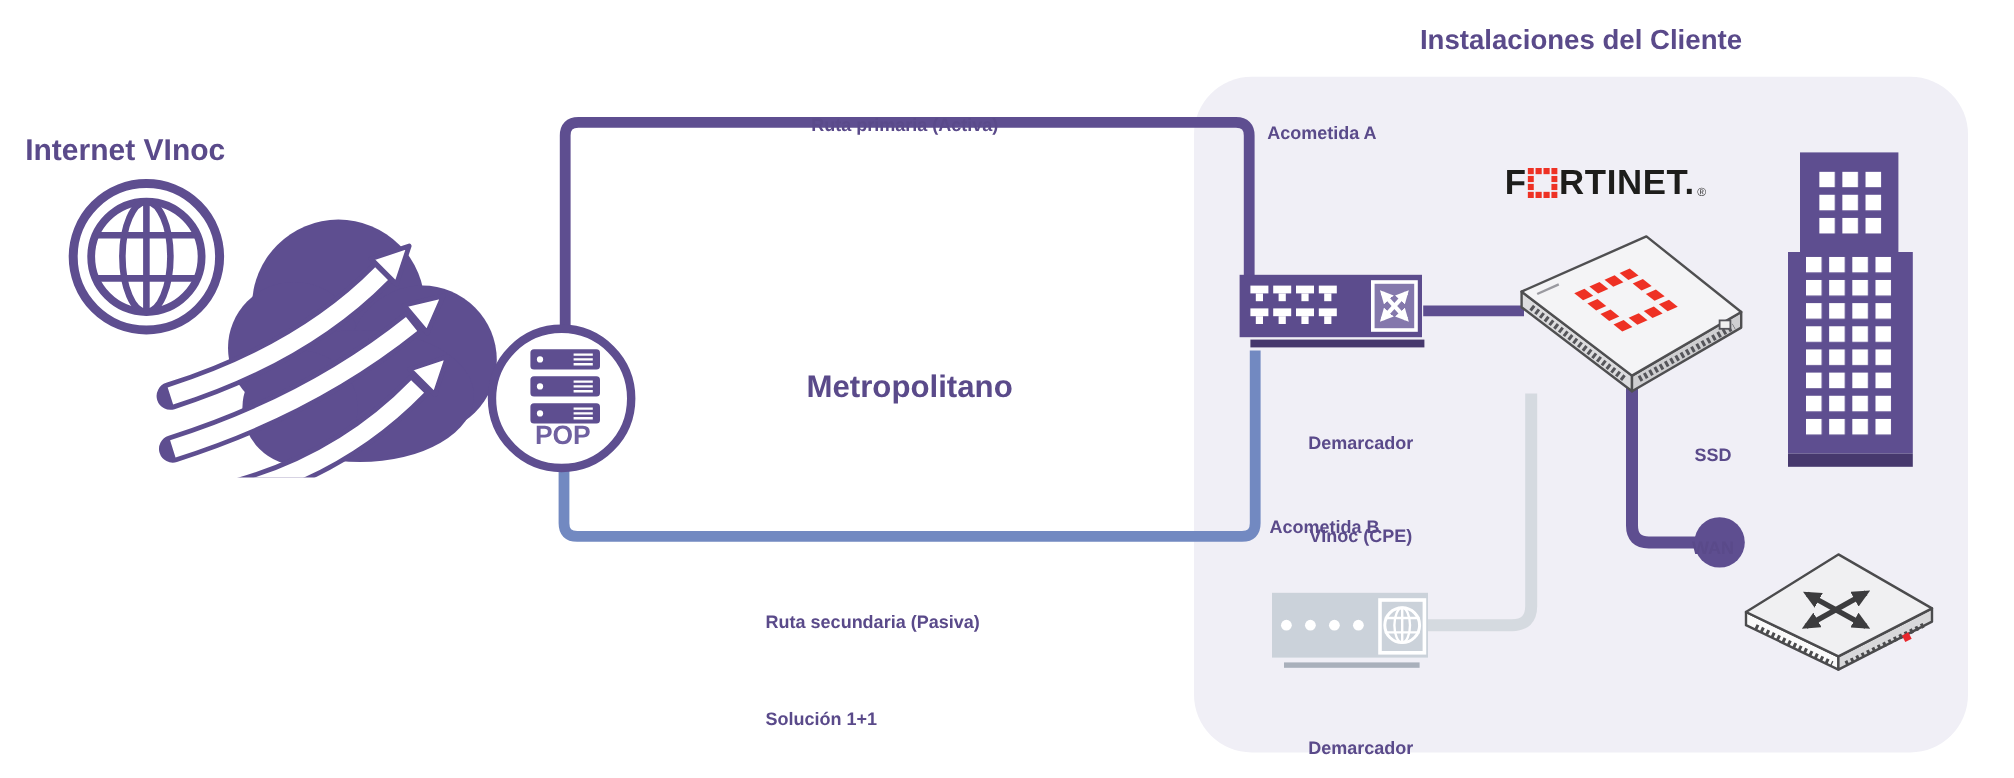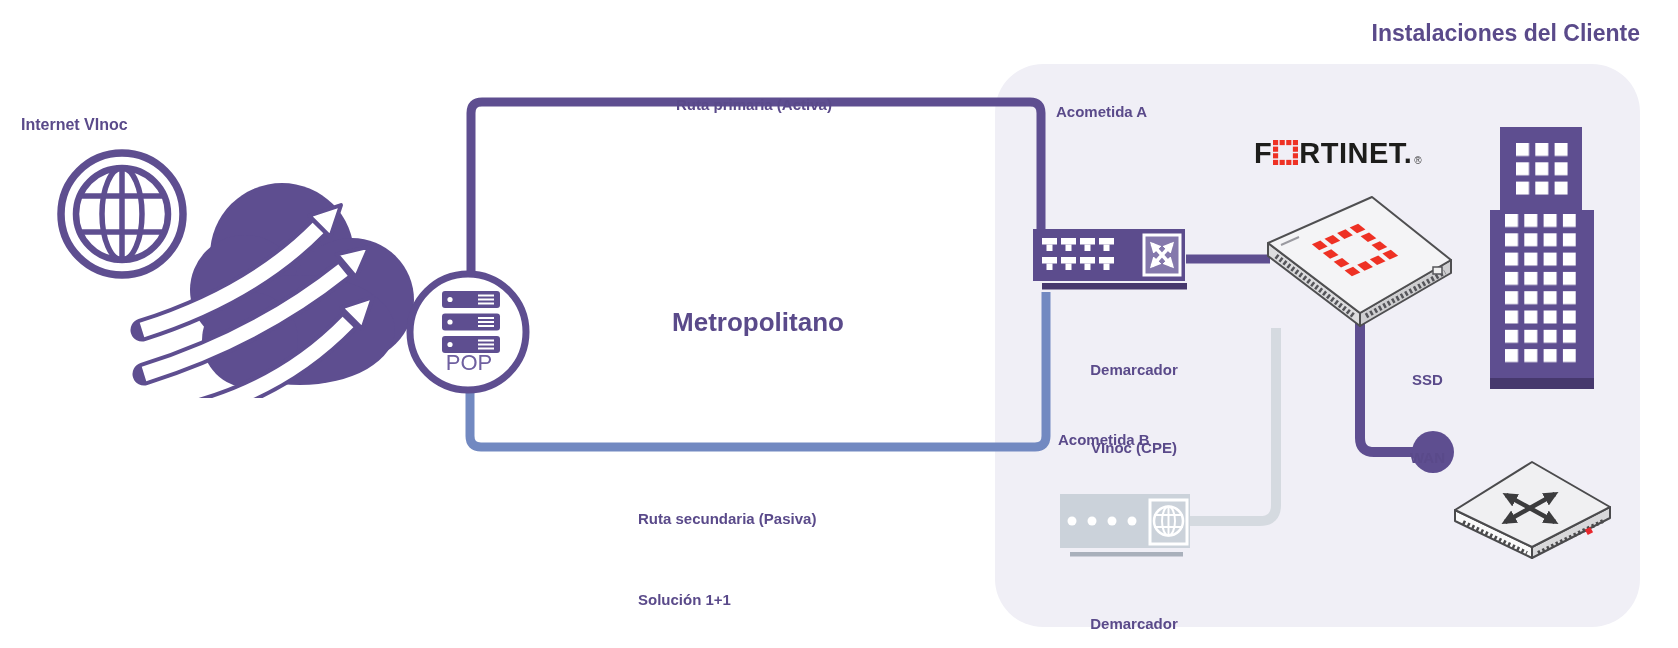--- a/index.html
+++ b/index.html
@@ -96,21 +96,21 @@
           <line x1="74" y1="35.5" x2="90" y2="35.5"></line>
         <line x1="74" y1="50" x2="90" y2="50"></line>
           <line x1="74" y1="54" x2="90" y2="54"></line>
           <line x1="74" y1="58" x2="90" y2="58"></line>
         <line x1="74" y1="72.5" x2="90" y2="72.5"></line>
           <line x1="74" y1="76.5" x2="90" y2="76.5"></line>
           <line x1="74" y1="80.5" x2="90" y2="80.5"></line>
       </g>
     </g>
   </svg>
-  <div class="lbl center" style="left:404px;top:350px;width:130px;font-weight:normal;color:#6f60a0;font-size:22px;">POP</div>
+  <div class="lbl center" style="left:404px;top:350px;width:130px;font-weight:bold;color:#6f60a0;font-size:22px;">POP</div>
 
   <svg class="abs" style="left:1028px;top:222px" width="172" height="72" viewBox="0 0 172 72">
     <rect x="5" y="7" width="152" height="52" fill="#5c4c8d"></rect>
     <rect x="14" y="61" width="145" height="6.5" fill="#46386d"></rect>
     <g fill="#fff">
       <rect x="14" y="16" width="15" height="6.5"></rect>
         <rect x="18.5" y="22.5" width="6" height="6.5"></rect>
       <rect x="33" y="16" width="15" height="6.5"></rect>
         <rect x="37.5" y="22.5" width="6" height="6.5"></rect>
       <rect x="52" y="16" width="15" height="6.5"></rect>
@@ -220,36 +220,36 @@
       <rect x="95" y="12" width="37" height="44" stroke-width="3"></rect>
       <circle cx="113.5" cy="33" r="14.5" stroke-width="2.5"></circle>
       <ellipse cx="113.5" cy="33" rx="6.5" ry="14.5" stroke-width="2"></ellipse>
       <line x1="99" y1="27" x2="128" y2="27" stroke-width="2"></line>
       <line x1="99" y1="39" x2="128" y2="39" stroke-width="2"></line>
       <line x1="113.5" y1="18.5" x2="113.5" y2="47.5" stroke-width="2"></line>
     </g>
     <rect x="15" y="64" width="113" height="4.5" fill="#a9b0bb"></rect>
   </svg>
 
-  <div class="lbl" style="left:21px;top:112px;font-size:16px;text-align:center;">Internet VInoc</div>
+  <div class="lbl" style="left:21px;top:112px;font-size:25px;text-align:center;">Internet VInoc</div>
 
   <div class="lbl" style="left:676px;top:37px;line-height:27px;">
     <span class="ln">Ruta primaria (Activa)</span>
   </div>
 
   <div class="lbl" style="left:638px;top:451px;line-height:27px;">
     <span class="ln">Ruta secundaria (Pasiva)</span>
     <span class="ln">Solución 1+1</span>
   </div>
 
   <div class="lbl center" style="left:650px;top:240px;width:216px;font-size:26px;line-height:33px;">
     <span class="ln">Metropolitano</span>
   </div>
 
-  <div class="lbl center" style="left:995px;top:20px;width:645px;font-size:23px;text-align:right;">Instalaciones del Cliente</div>
+  <div class="lbl center" style="left:995px;top:20px;width:645px;font-size:23px;">Instalaciones del Cliente</div>
 
   <div class="lbl" style="left:1056px;top:99px;">Acometida A</div>
 
   <div class="lbl" style="left:1058px;top:427px;">Acometida B</div>
 
   <div class="lbl center" style="left:1064px;top:305px;width:140px;">
     <span class="ln">Demarcador</span>
     <span class="ln">VInoc (CPE)</span>
   </div>
 

